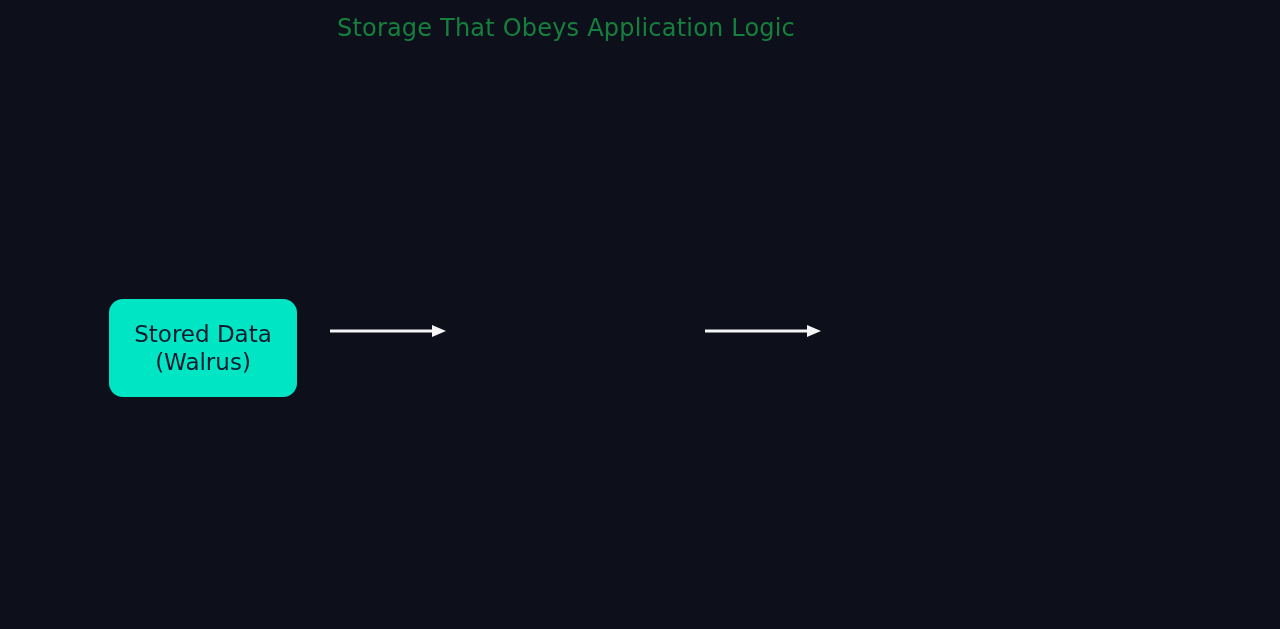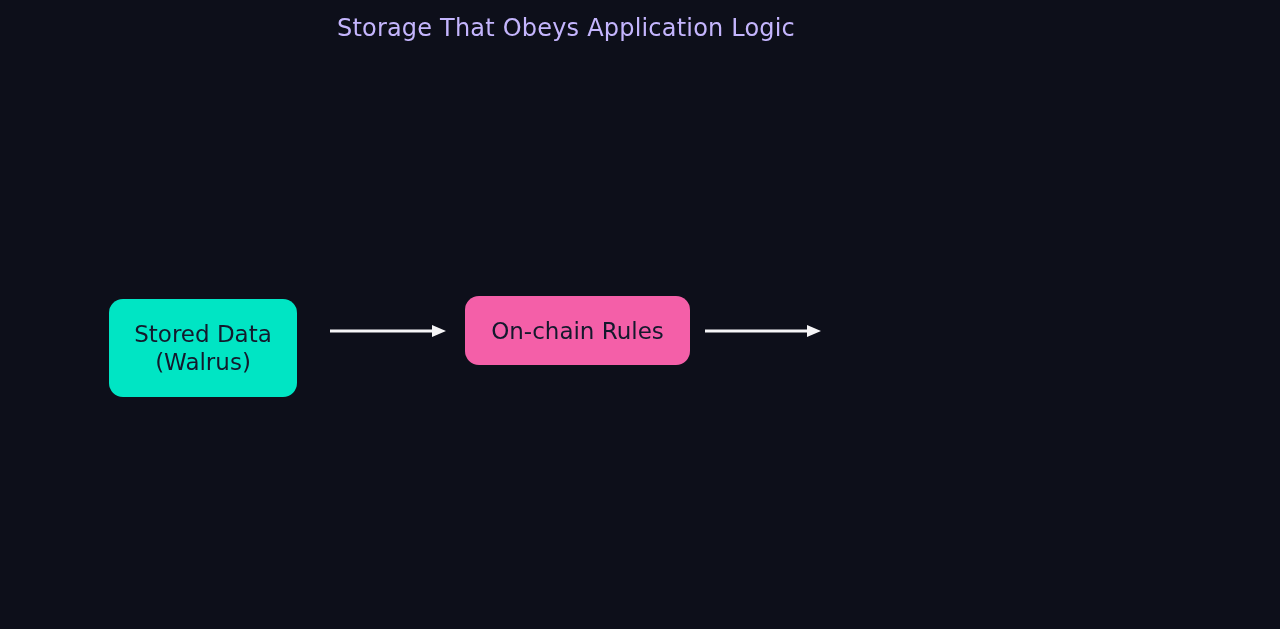--- a/index.html
+++ b/index.html
@@ -21,21 +21,21 @@
     height: 629px;
   }
   #diagram-title {
     position: absolute;
     left: 0;
     top: 0;
     width: 1132px;
     height: 56px;
     line-height: 56px;
     text-align: center;
-    color: #c4b5fd;
+    color: #15803d;
     font-size: 24px;
     font-weight: 400;
     letter-spacing: 0.2px;
     white-space: nowrap;
   }
   .flow-node {
     position: absolute;
     display: flex;
     align-items: center;
     justify-content: center;
@@ -107,23 +107,20 @@
 (Walrus)</span>
   </div>
 
   <div class="flow-arrow" id="arrow-stored-to-rules">
     <svg viewBox="0 0 120 24" preserveAspectRatio="none">
       <line x1="2" y1="12" x2="105" y2="12" stroke="#f5f5f7" stroke-width="3.2"></line>
       <polygon points="104,6 118,12 104,18" fill="#f5f5f7"></polygon>
     </svg>
   </div>
 
-  <div class="flow-node" id="node-onchain-rules">
-    <span class="node-text">On-chain Rules</span>
-  </div>
 
   <div class="flow-arrow" id="arrow-rules-to-access">
     <svg viewBox="0 0 120 24" preserveAspectRatio="none">
       <line x1="2" y1="12" x2="105" y2="12" stroke="#f5f5f7" stroke-width="3.2"></line>
       <polygon points="104,6 118,12 104,18" fill="#f5f5f7"></polygon>
     </svg>
   </div>
 
 
 </div>

